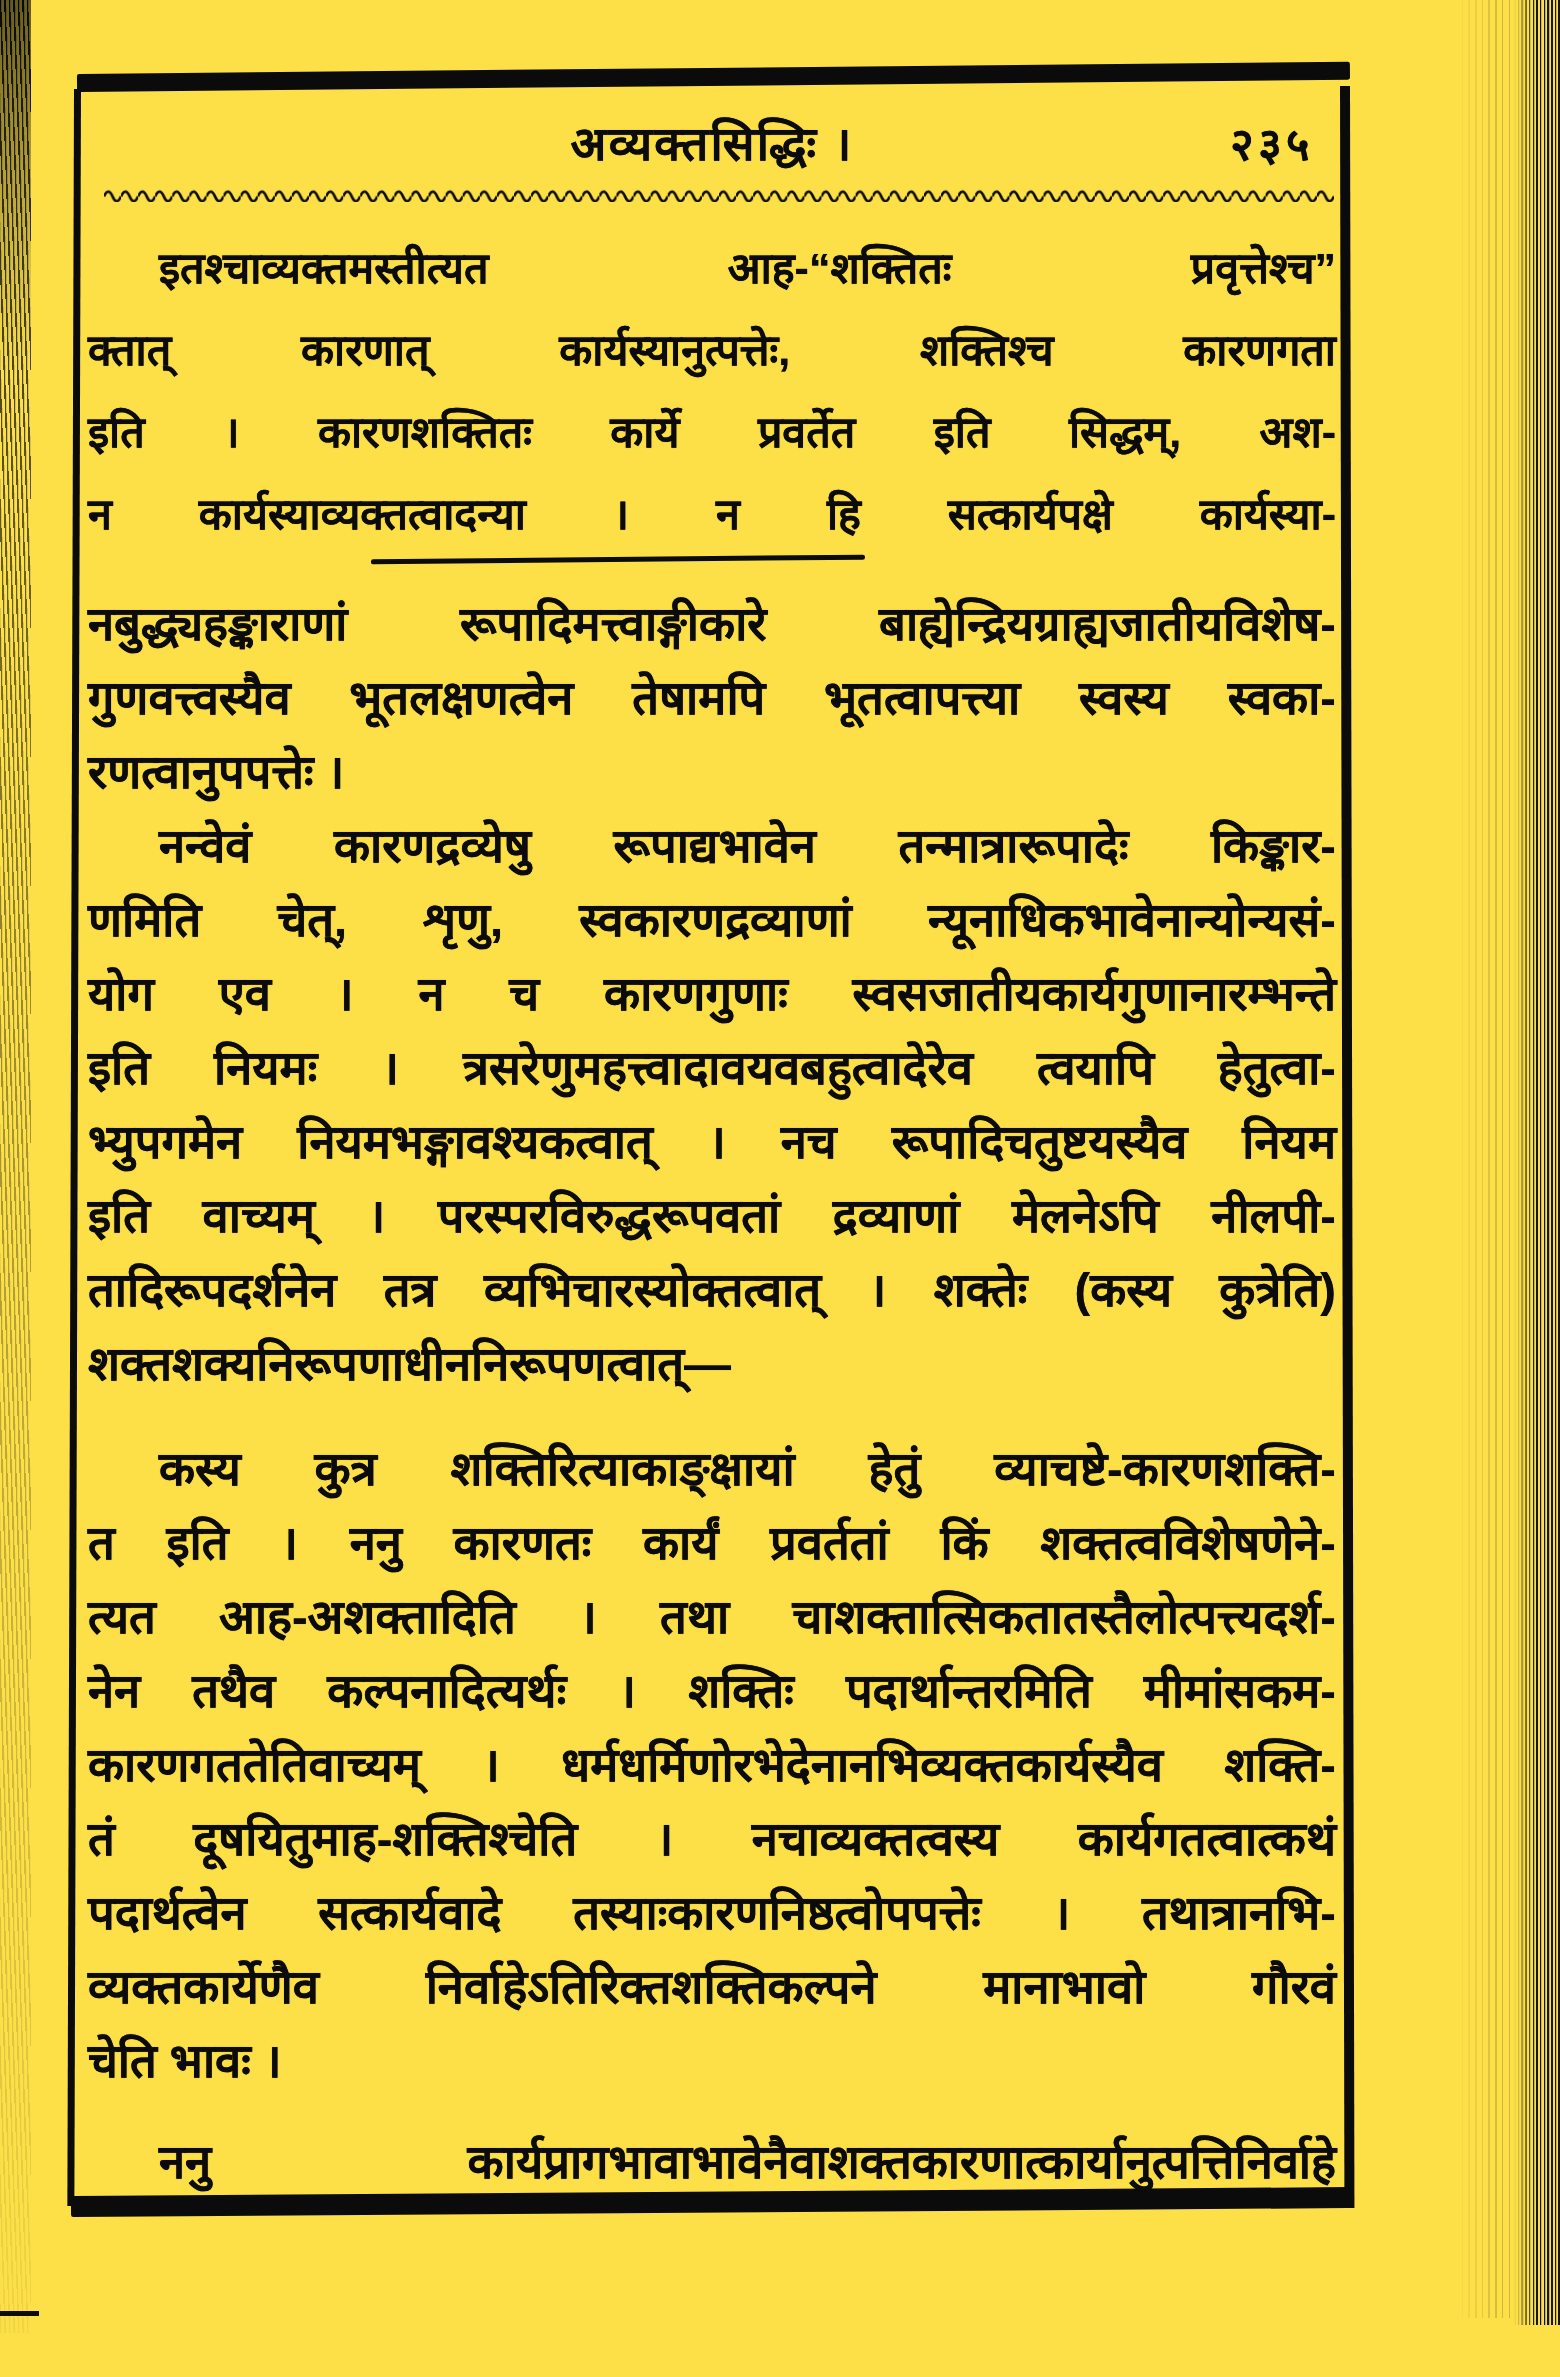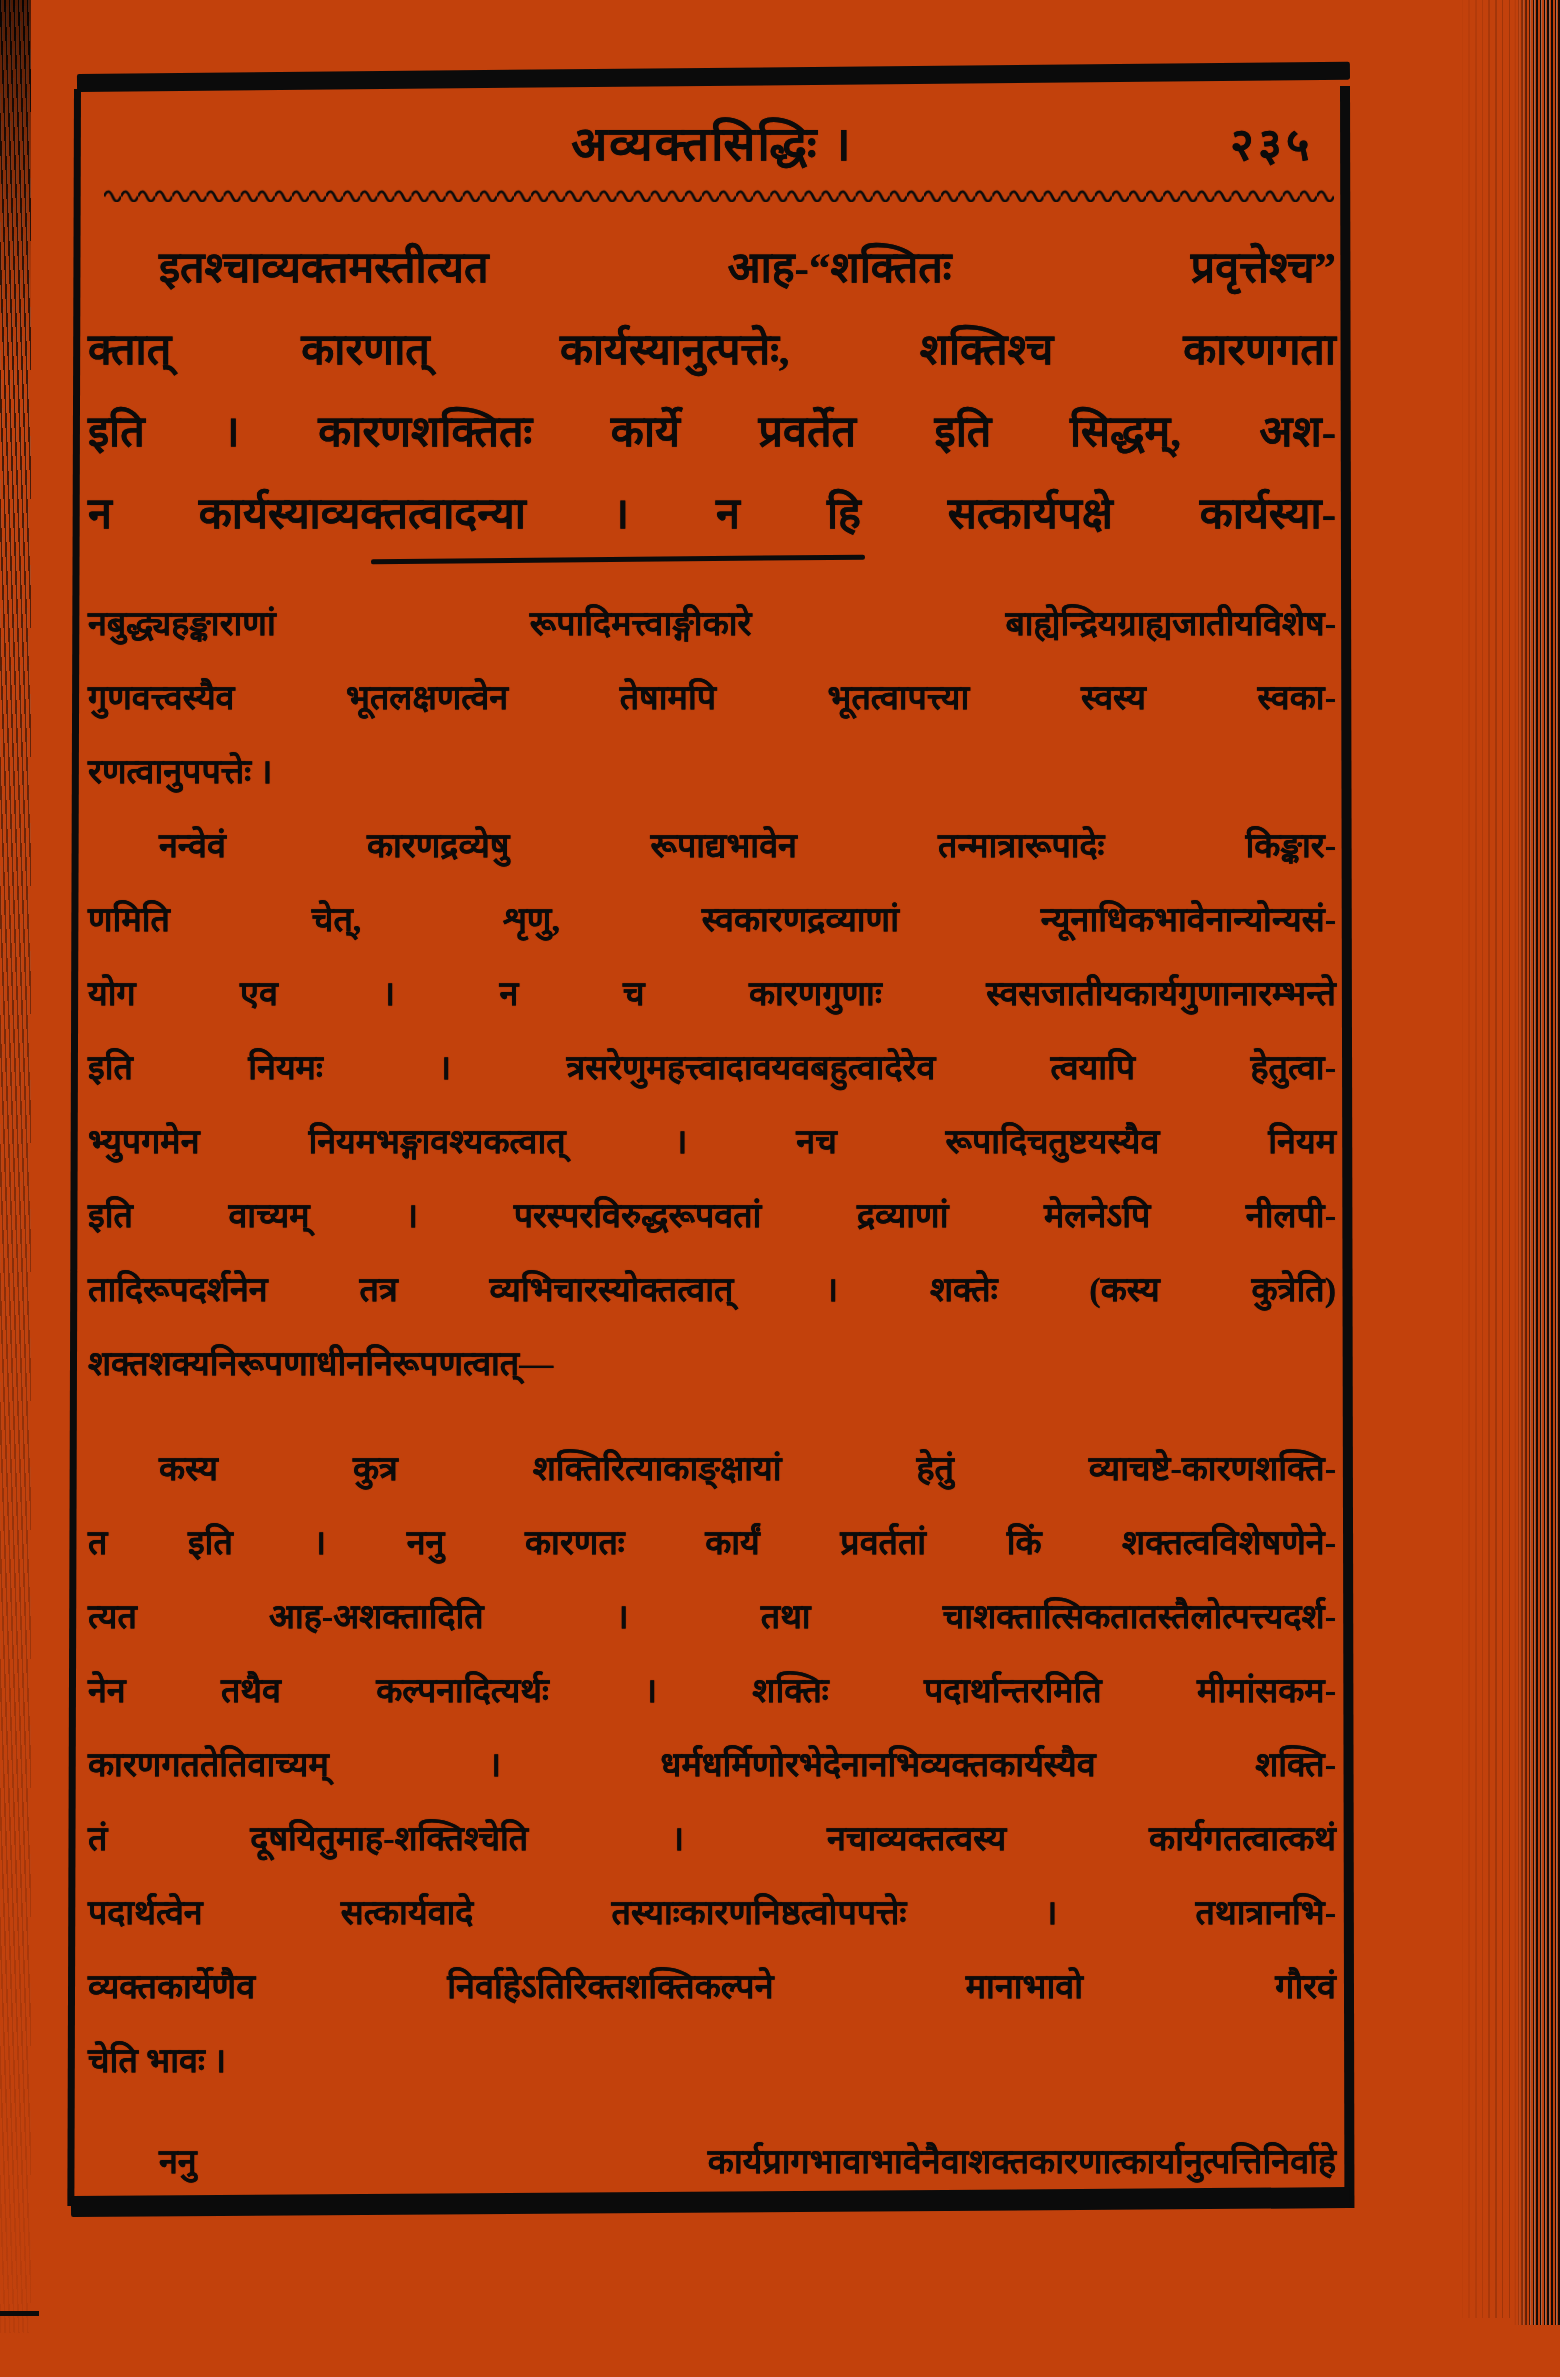--- a/index.html
+++ b/index.html
@@ -1,17 +1,17 @@
 <!DOCTYPE html>
 <html style="font-size:12px"><head>
 <meta charset="utf-8">
 <style>
   html,body{margin:0;padding:0;background:#ffffff;}
-  #page{position:relative;width:1560px;height:2377px;background:#c2410c;overflow:hidden;
-        font-family:Liberation Serif, serif;color:#0b0b0b;}
+  #page{position:relative;width:1560px;height:2377px;background:#fde047;overflow:hidden;
+        font-family:Liberation Sans, sans-serif;color:#0b0b0b;}
 
   
   .edge-left{position:absolute;left:0;top:0;width:31px;height:2333px;
     background-image:
       linear-gradient(to bottom, rgba(0,0,0,.6), rgba(0,0,0,0) 16%),
       repeating-linear-gradient(88deg, rgba(8,8,8,.95) 0 1.5px, rgba(110,110,110,.4) 1.5px 2.2px, rgba(255,255,255,0) 2.2px 4.5px);
     -webkit-mask-image:linear-gradient(to bottom,#000 0%,rgba(0,0,0,.8) 12%,rgba(0,0,0,.5) 35%,rgba(0,0,0,.28) 60%,rgba(0,0,0,.14) 85%,rgba(0,0,0,.05) 100%);
     mask-image:linear-gradient(to bottom,#000 0%,rgba(0,0,0,.8) 12%,rgba(0,0,0,.5) 35%,rgba(0,0,0,.28) 60%,rgba(0,0,0,.14) 85%,rgba(0,0,0,.05) 100%);}
   .edge-right{position:absolute;right:0;top:0;width:46px;height:2325px;
     background-image:repeating-linear-gradient(90deg, rgba(5,5,5,.92) 0 1.5px, rgba(140,140,140,.55) 1.5px 2.2px, rgba(255,255,255,0) 2.2px 3.7px);
@@ -37,21 +37,21 @@
   .ink{font-weight:700;text-shadow:0 0 0.7px rgba(0,0,0,.85);}
   .header{position:absolute;left:88px;top:110px;width:1248px;text-align:center;}
   .title{font-size:47px;letter-spacing:2.2px;}
   .pageno{position:absolute;right:22px;top:1.5px;font-size:45px;letter-spacing:4.5px;margin-left:32px;}
 
   .wavy{position:absolute;left:104px;top:186px;width:1230px;height:16.3px;}
 
   .main-block{position:absolute;left:88px;top:227px;width:1248px;}
   .m-line{font-size:43px;line-height:82px;white-space:nowrap;}
   .comm-block{position:absolute;left:88px;top:587px;width:1248px;}
-  .c-line{font-size:34px;line-height:74px;white-space:nowrap;}
+  .c-line{font-size:47px;line-height:74px;white-space:nowrap;}
   .j{white-space:normal;text-align:justify;text-align-last:justify;}
   .end{text-align:center;text-align-last:left;}
   .indent{text-indent:71px;}
   .gap1{margin-top:31px;}
   .gap2{margin-top:27px;}
 
   .sep{position:absolute;left:371px;top:557px;width:494px;height:5.2px;background:#0b0b0b;
     transform:rotate(-0.55deg);border-radius:2.2px;}
 </style>
 </head>

